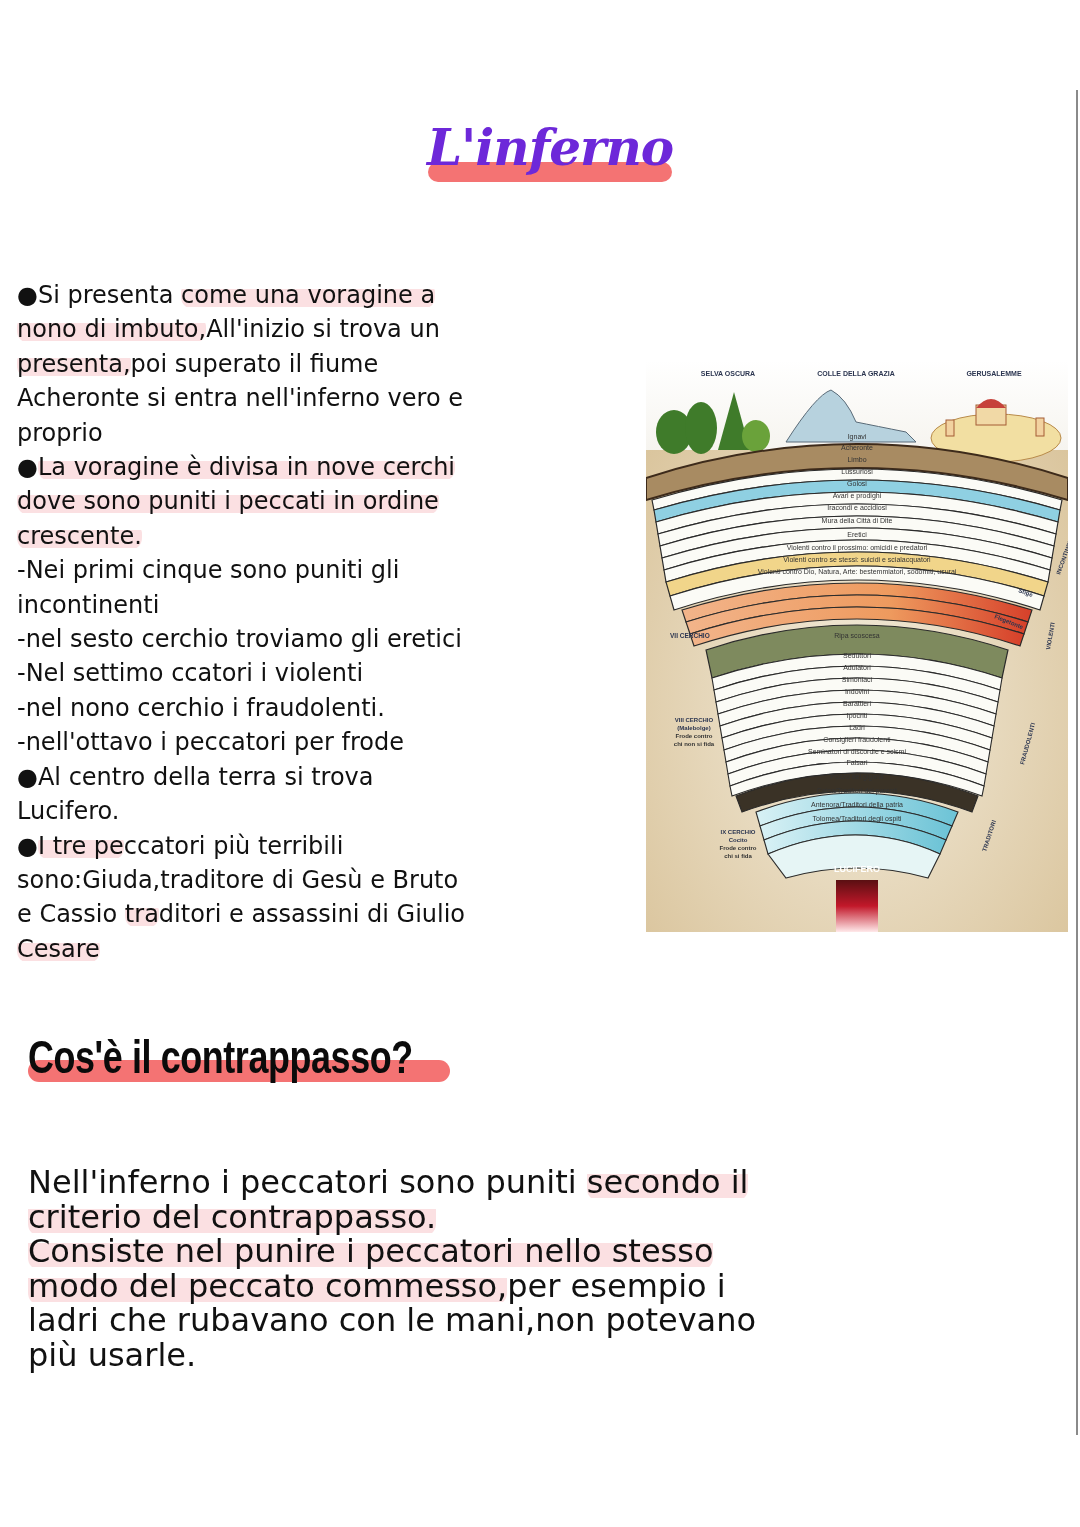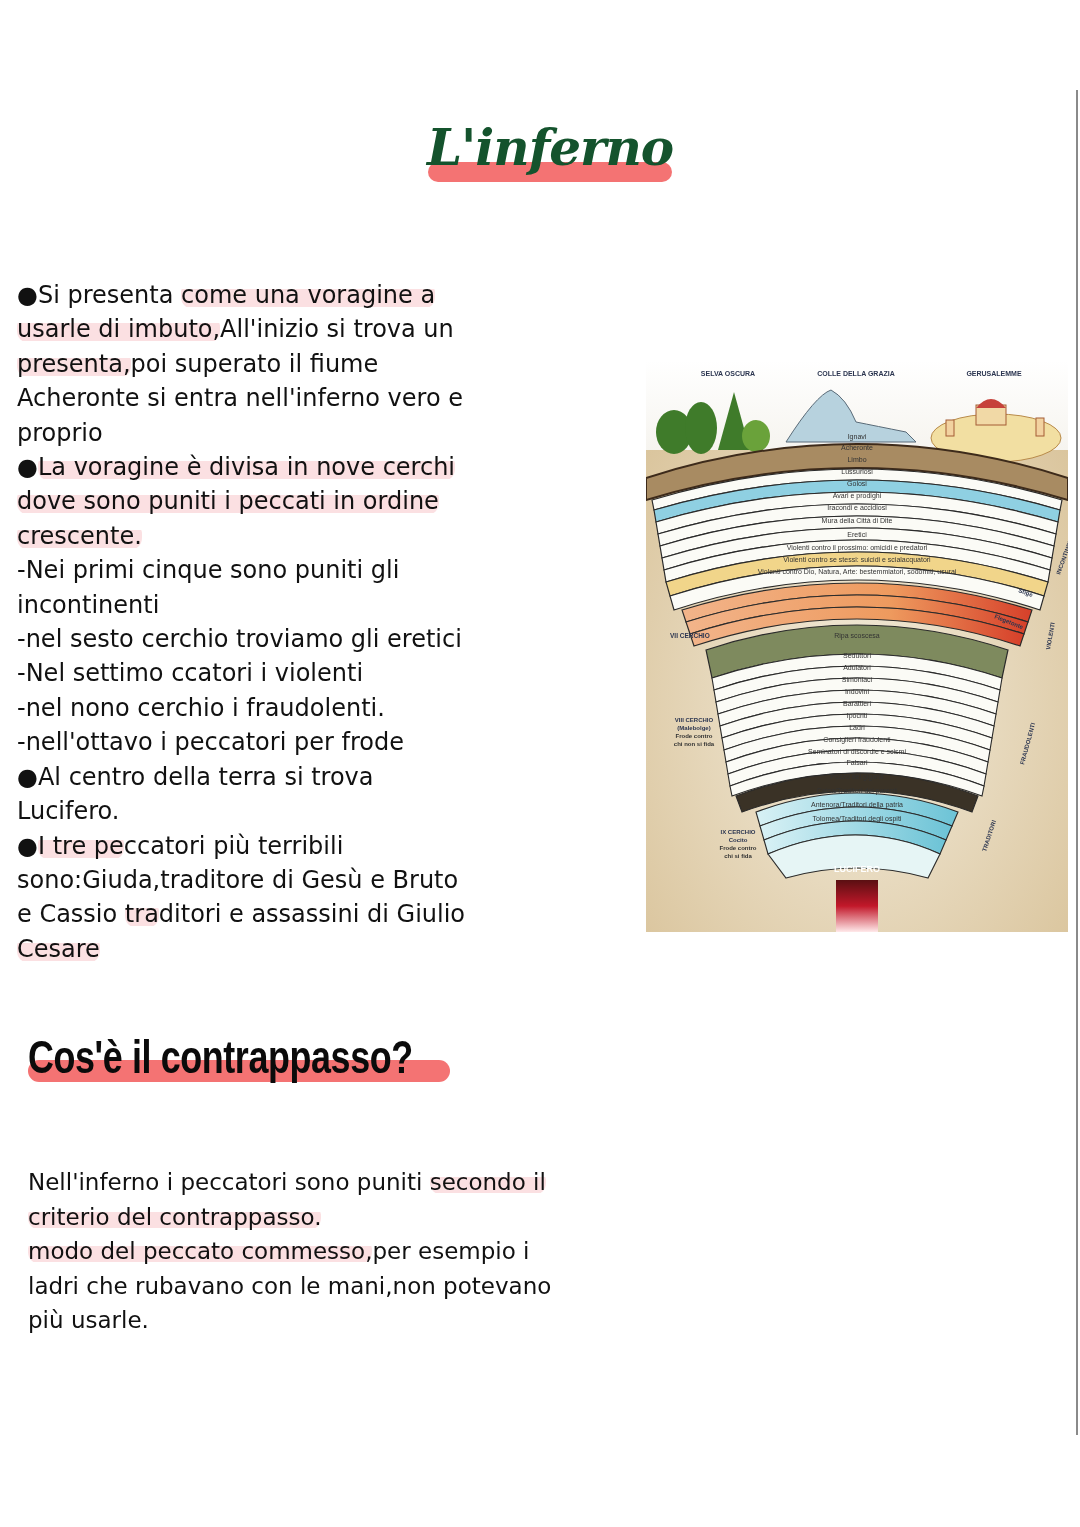--- a/index.html
+++ b/index.html
@@ -5,54 +5,54 @@
   * { box-sizing: border-box; margin: 0; padding: 0; }
   html, body { width: 1080px; height: 1527px; background: #ffffff; overflow: hidden; }
   body { position: relative; font-family: "DejaVu Sans", sans-serif; color: #111; }
 
   .right-rule { position: absolute; left: 1076px; top: 90px; width: 2px; height: 1345px; background: #8a8a8a; }
 
   
   .title-wrap { position: absolute; left: 420px; top: 118px; width: 260px; height: 100px; }
   .title-hl { position: absolute; left: 8px; top: 44px; width: 244px; height: 20px; background: #f47373; border-radius: 10px; }
   .title { position: absolute; left: 0; top: 0; width: 100%; text-align: center;
-    font-family: "DejaVu Serif", serif; font-style: italic; font-weight: bold; font-size: 50px; color: #14532d; letter-spacing: -1px; }
+    font-family: "DejaVu Serif", serif; font-style: italic; font-weight: bold; font-size: 50px; color: #6d28d9; letter-spacing: -1px; }
 
   
   .text-block { position: absolute; left: 17px; top: 278px; width: 640px; font-size: 24px; line-height: 34.4px; }
   .line { white-space: nowrap; position: relative; }
   .hl { background: linear-gradient(to bottom, transparent 30%, #fbe0e2 30%, #fbe0e2 92%, transparent 92%); border-radius: 12px; }
 
   
   .sec-wrap { position: absolute; left: 28px; top: 1030px; width: 430px; height: 70px; }
   .sec-hl { position: absolute; left: 0; top: 30px; width: 422px; height: 22px; background: #f47373; border-radius: 11px; }
   .sec-title { position: absolute; left: 0; top: 0; font-family: "Liberation Sans", sans-serif; font-weight: bold; font-size: 46px;
     color: #0b0b0b; transform: scaleX(0.78); transform-origin: left top; white-space: nowrap; letter-spacing: -0.5px; }
 
-  .para { position: absolute; left: 28px; top: 1165px; width: 800px; font-size: 23px; line-height: 34.6px; }
+  .para { position: absolute; left: 28px; top: 1165px; width: 800px; font-size: 32px; line-height: 34.6px; }
 
   
   .diagram { position: absolute; left: 646px; top: 360px; width: 422px; height: 572px; background: #e8dcc0; overflow: hidden; }
   .diagram svg { display: block; }
   .dlabel { font-family: "Liberation Sans", sans-serif; font-weight: bold; fill: #2b3550; }
   .dsmall { font-family: "Liberation Sans", sans-serif; fill: #333; }
 </style>
 </head>
 <body>
 
 <div class="right-rule"></div>
 
 <div class="title-wrap">
   <div class="title-hl"></div>
   <div class="title">L'inferno</div>
 </div>
 
 <div class="text-block" id="intro">
     <div class="line"><span>●Si presenta </span><span class="hl">come una voragine a</span><span></span></div>
-    <div class="line"><span></span><span class="hl">usarle di imbuto,</span><span>All'inizio si trova un</span></div>
+    <div class="line"><span></span><span class="hl">nono di imbuto,</span><span>All'inizio si trova un</span></div>
     <div class="line"><span></span><span class="hl">presenta,</span><span>poi superato il fiume</span></div>
     <div class="line"><span>Acheronte si entra nell'inferno vero e</span><span class="hl"></span><span></span></div>
     <div class="line"><span>proprio</span><span class="hl"></span><span></span></div>
     <div class="line"><span>●</span><span class="hl">La voragine è divisa in nove cerchi</span><span></span></div>
     <div class="line"><span></span><span class="hl">dove sono puniti i peccati in ordine</span><span></span></div>
     <div class="line"><span></span><span class="hl">crescente.</span><span></span></div>
     <div class="line"><span>-Nei primi cinque sono puniti gli</span><span class="hl"></span><span></span></div>
     <div class="line"><span>incontinenti</span><span class="hl"></span><span></span></div>
     <div class="line"><span>-nel sesto cerchio troviamo gli eretici</span><span class="hl"></span><span></span></div>
     <div class="line"><span>-Nel settimo ccatori i violenti</span><span class="hl"></span><span></span></div>
@@ -206,16 +206,17 @@
 </div>
 
 <div class="sec-wrap">
   <div class="sec-hl"></div>
   <div class="sec-title">Cos'è il contrappasso?</div>
 </div>
 
 <div class="para" id="contra">
     <div class="line"><span>Nell'inferno i peccatori sono puniti </span><span class="hl">secondo il</span><span></span></div>
     <div class="line"><span></span><span class="hl">criterio del contrappasso.</span><span></span></div>
+    <div class="line"><span></span><span class="hl">Consiste nel punire i peccatori nello stesso</span><span></span></div>
     <div class="line"><span></span><span class="hl">modo del peccato commesso,</span><span>per esempio i</span></div>
     <div class="line"><span>ladri che rubavano con le mani,non potevano</span><span class="hl"></span><span></span></div>
     <div class="line"><span>più usarle.</span><span class="hl"></span><span></span></div>
   </div>
 
 </body></html>

